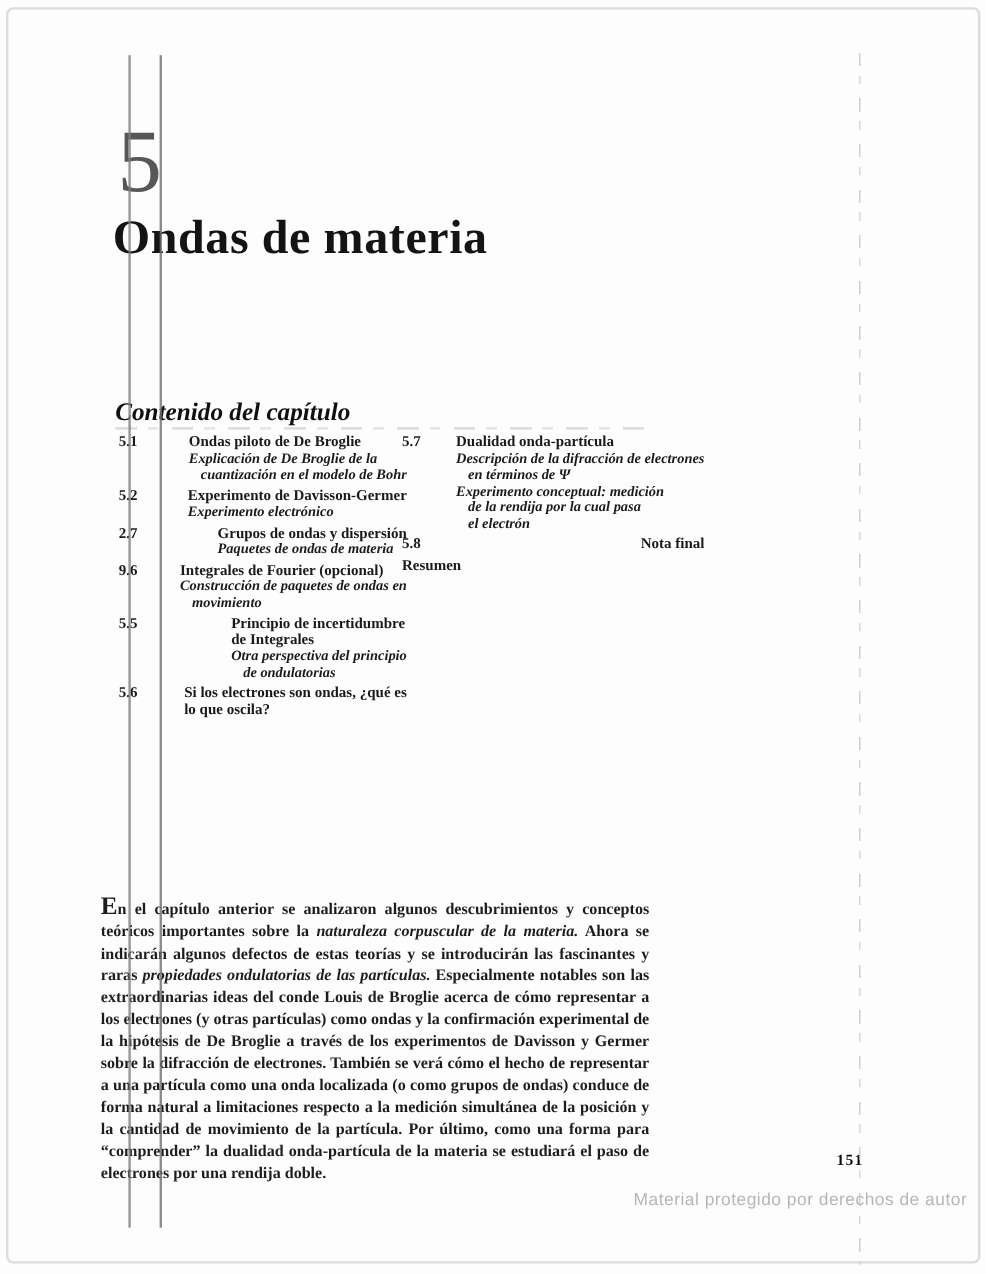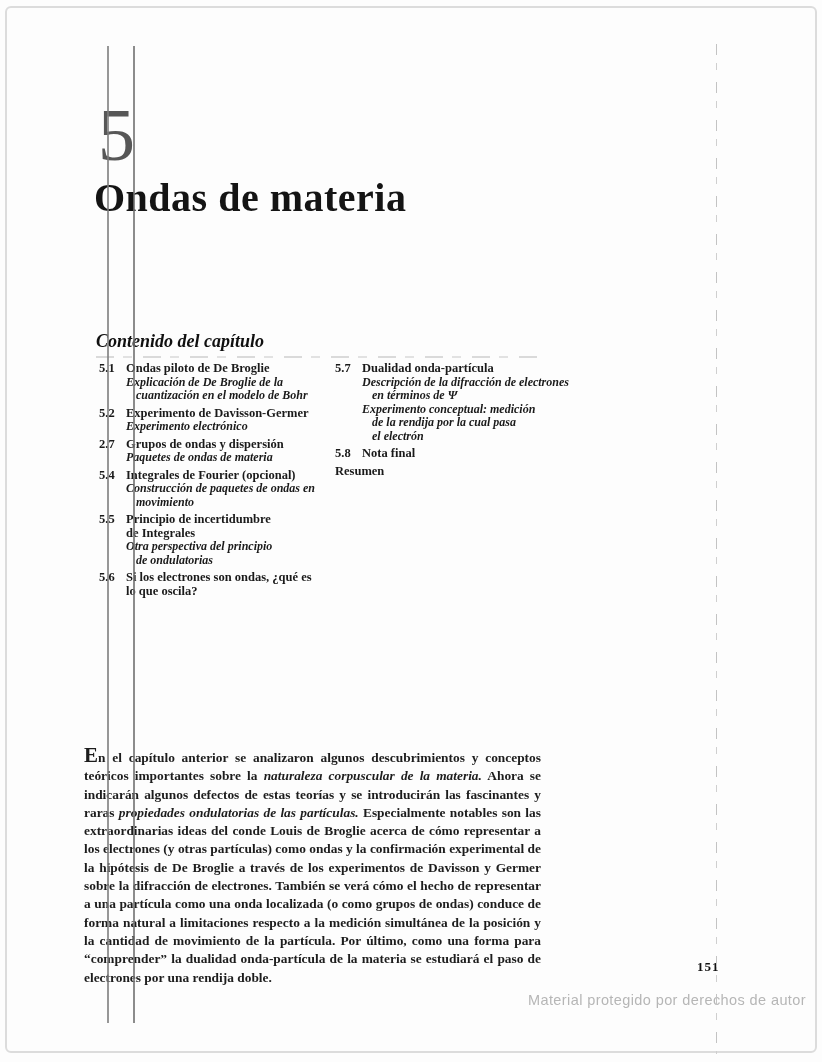--- a/index.html
+++ b/index.html
@@ -30,33 +30,33 @@
   .chapter-number {
     position: absolute; left: 98px; top: 98px;
     font-size: 74px; line-height: 1; color: #575757;
   }
   .chapter-title {
     position: absolute; left: 94px; top: 174px;
     font-size: 40px; letter-spacing: .5px; color: #141414;
   }
   .toc-heading {
     position: absolute; left: 96px; top: 331px;
-    font-size: 18px; font-weight: bold; font-style: italic; color: #101010;
+    font-size: 21px; font-weight: bold; font-style: italic; color: #101010;
   }
   .toc-dashline {
     position: absolute; left: 96px; top: 356px; width: 450px; height: 2px;
     background: repeating-linear-gradient(to right, #dadada 0 18px, transparent 18px 27px, #e2e2e2 27px 36px, transparent 36px 47px);
   }
   .toc-col {
     position: absolute; top: 362px;
     font-size: 12.5px; font-weight: bold; line-height: 13.5px; color: #1a1a1a;
   }
   .toc-col-left  { left: 99px;  width: 240px; }
   .toc-col-right { left: 335px; width: 252px; font-family: Liberation Serif, serif; }
-  .toc-entry { display: flex; margin-bottom: 4px; }
+  .toc-entry { display: flex; margin-bottom: 4px; justify-content: space-between; }
   .toc-num { flex: none; width: 27px; }
   .toc-line { white-space: nowrap; }
   .toc-sub { font-style: italic; font-size: 12px; }
   .toc-sub.cont { padding-left: 10px; }
   .toc-plain-item { margin-top: 4px; white-space: nowrap; }
   .body-text {
     position: absolute; left: 84px; top: 745px; width: 457px;
     font-size: 13.4px; line-height: 18.3px; font-weight: 600;
     text-align: justify; color: #1d1d1d;
   }
@@ -106,21 +106,21 @@
 
     <div class="toc-entry">
       <div class="toc-num">2.7</div>
       <div>
         <div class="toc-line">Grupos de ondas y dispersión</div>
         <div class="toc-line toc-sub">Paquetes de ondas de materia</div>
       </div>
     </div>
 
     <div class="toc-entry">
-      <div class="toc-num">5.4</div>
+      <div class="toc-num">9.6</div>
       <div>
         <div class="toc-line">Integrales de Fourier (opcional)</div>
         <div class="toc-line toc-sub">Construcción de paquetes de ondas en</div>
         <div class="toc-line toc-sub cont">movimiento</div>
       </div>
     </div>
 
     <div class="toc-entry">
       <div class="toc-num">5.5</div>
       <div>

